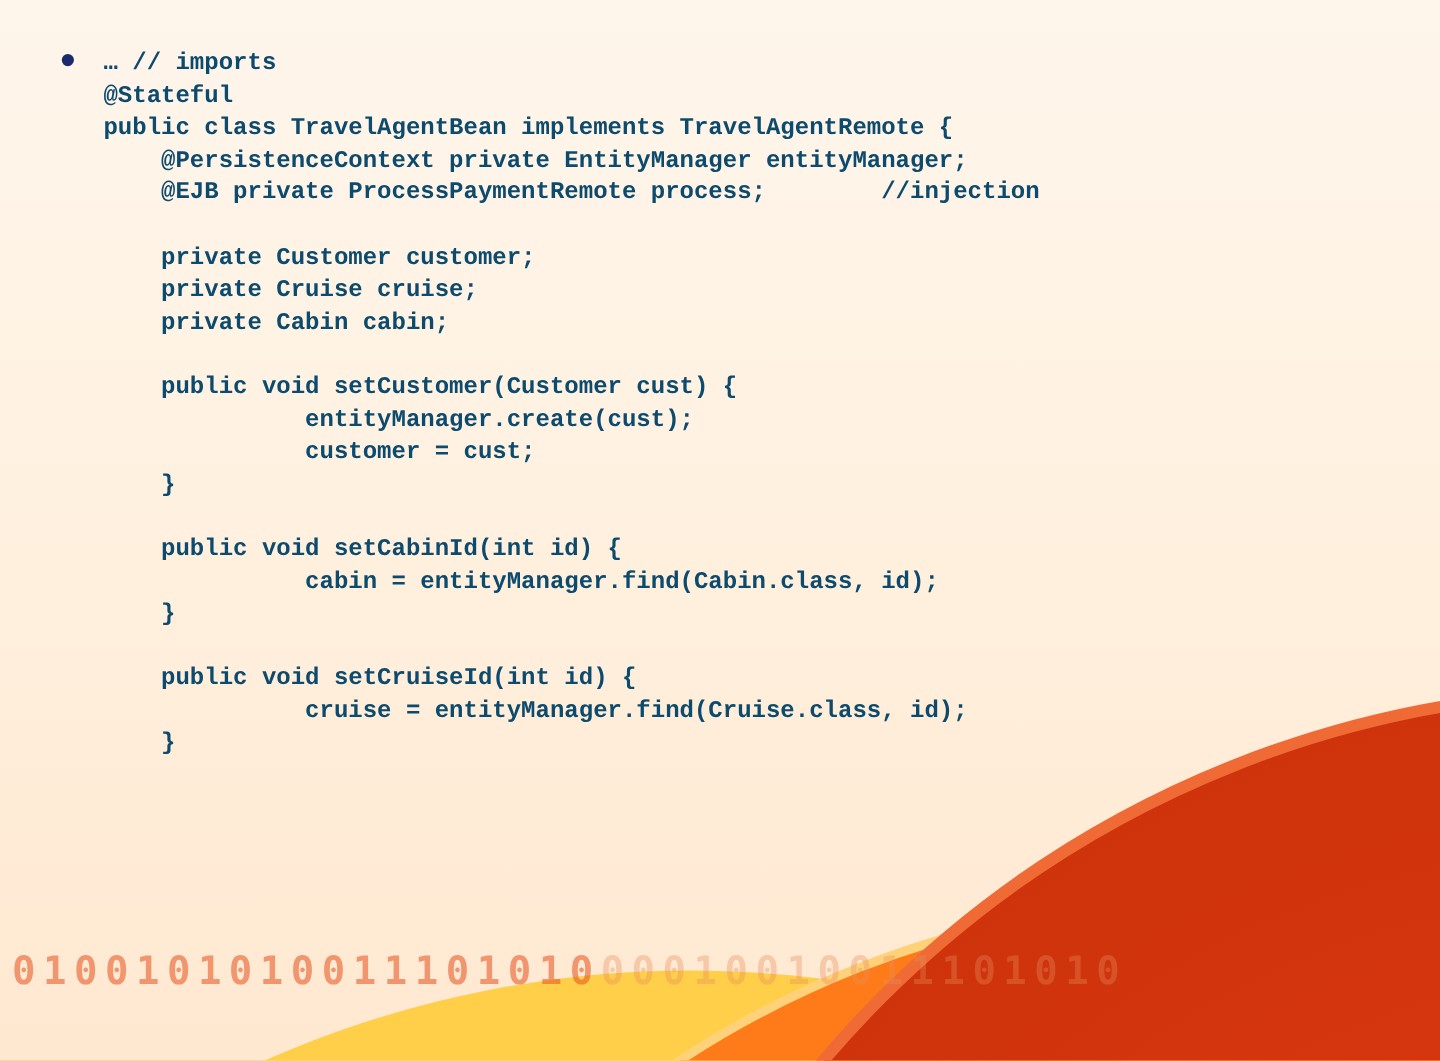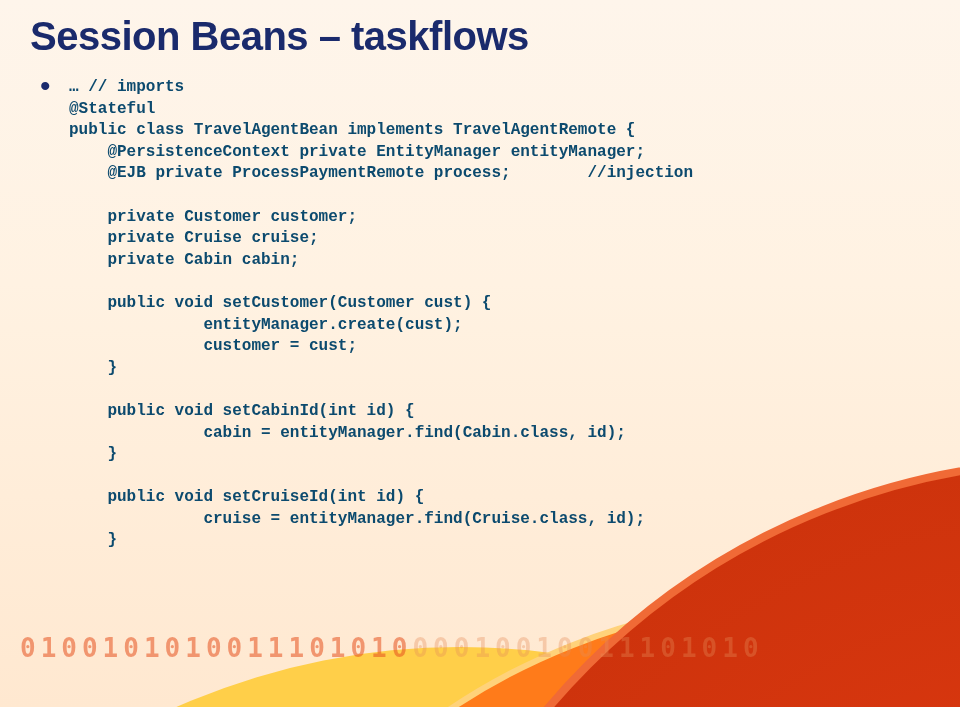--- a/index.html
+++ b/index.html
@@ -77,31 +77,30 @@
     position: absolute;
     left: 0; right: 0; bottom: 40px;
     height: 34px;
     font-family: monospace;
     font-size: 26px;
     letter-spacing: 5px;
     font-weight: bold;
     color: rgba(230,80,30,0.55);
     overflow: hidden;
     white-space: nowrap;
-    padding-left: 20px;
+    padding-left: 8px;
   }
   .binary-band .fade {
     color: rgba(230,140,90,0.35);
   }
 </style>
 </head>
 <body>
 
 <div class="slide">
-  <h1>Session Beans – taskflows</h1>
   <div class="bullet-row">
     <span class="bullet">•</span>
     <pre class="code">… // imports
 @Stateful
 public class TravelAgentBean implements TravelAgentRemote {
     @PersistenceContext private EntityManager entityManager;
     @EJB private ProcessPaymentRemote process;        //injection
 
     private Customer customer;
     private Cruise cruise;

